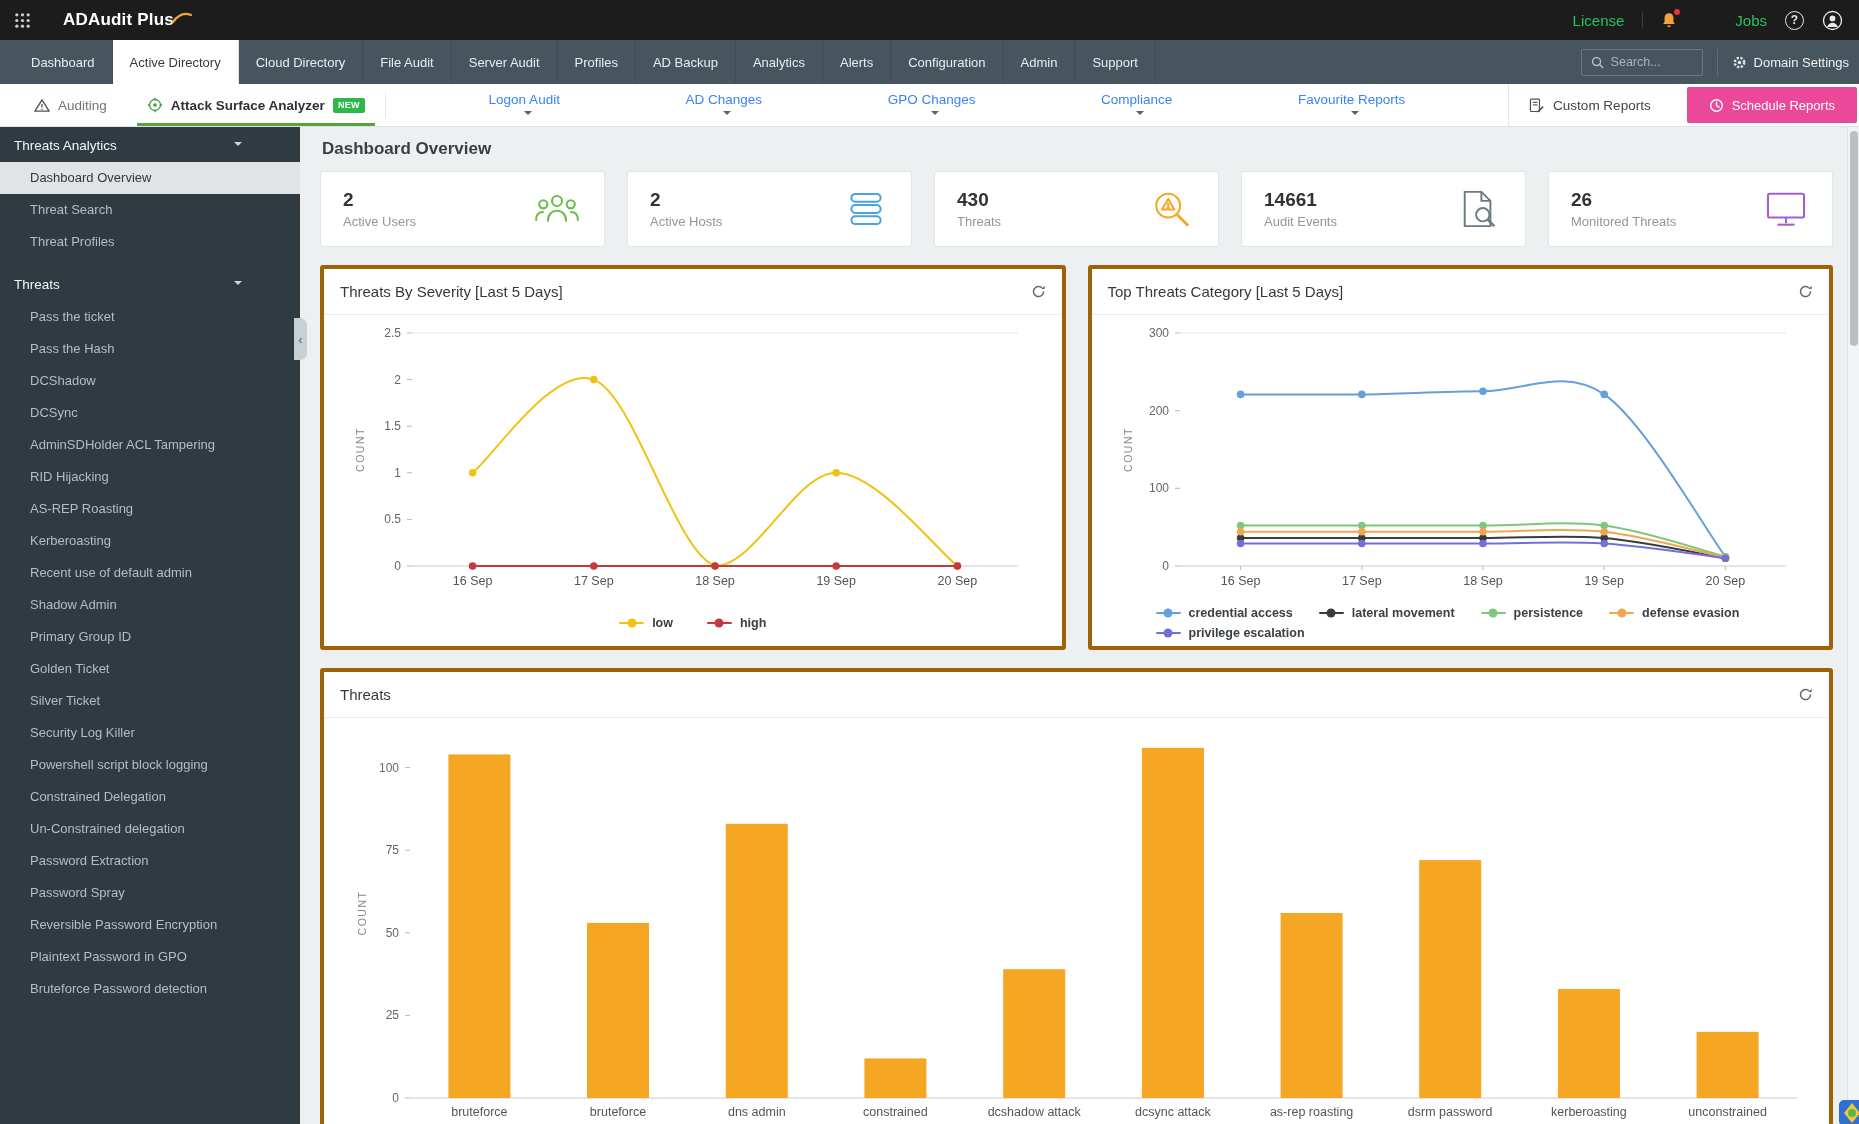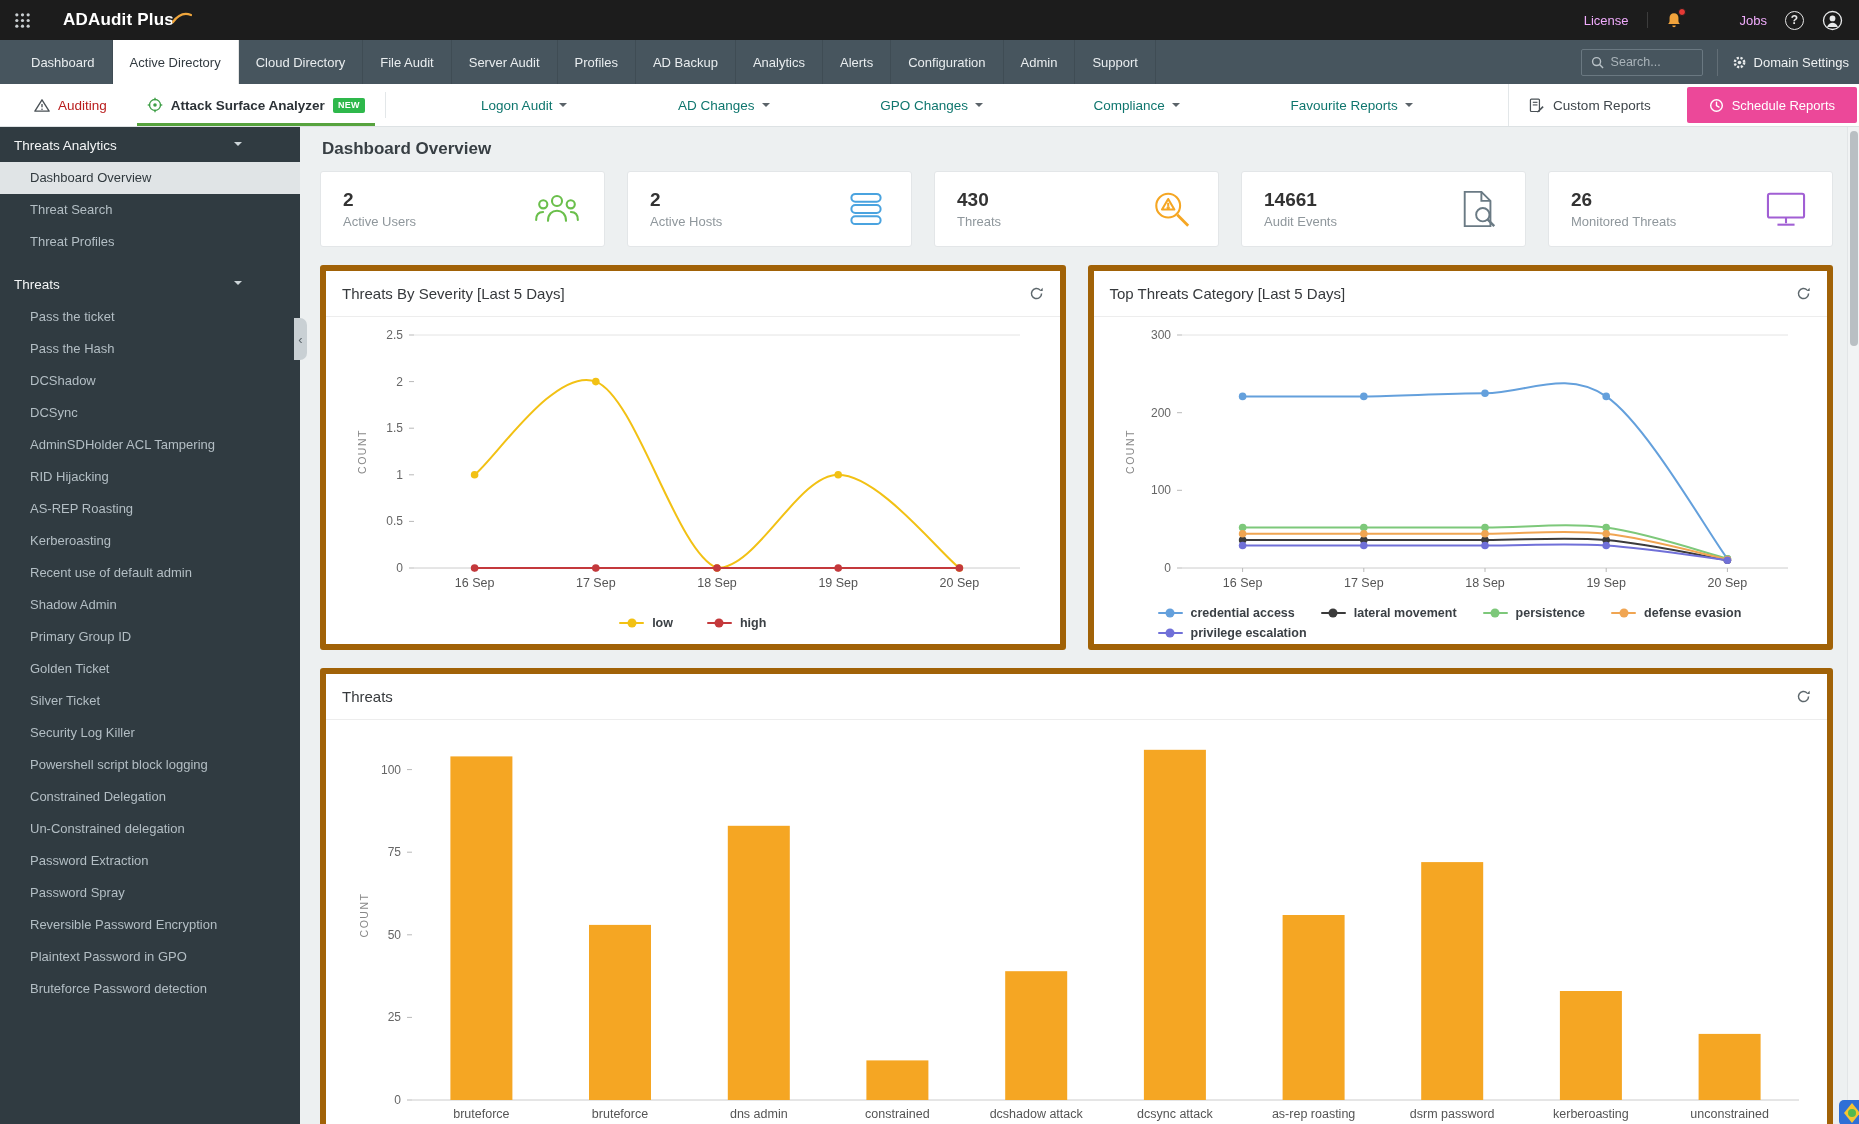--- a/index.html
+++ b/index.html
@@ -7,48 +7,48 @@
 body{font-family:"Liberation Sans",sans-serif;background:#edf0f1;position:relative;color:#333;}
 
 
 .topbar{position:absolute;top:0;left:0;right:0;height:40px;background:#1c1c1c;display:flex;align-items:center;justify-content:space-between;padding:0 16px 0 14px;z-index:30;}
 .tb-left{display:flex;align-items:center;gap:32px;}
 .grid-btn{display:flex;cursor:pointer;}
 .logo-wrap{display:flex;align-items:flex-end;}
 .logo-text{color:#fff;font-size:17px;font-weight:bold;letter-spacing:.2px;}
 .swoosh{margin-left:-2px;margin-bottom:6px;}
 .tb-right{display:flex;align-items:center;gap:18px;}
-.tb-link{color:#f0abfc;font-size:13px;cursor:pointer;padding-left:40px;}
+.tb-link{color:#22c55e;font-size:15px;cursor:pointer;padding-left:40px;}
 .tb-sep{width:1px;height:16px;background:#3d3d3d;}
 .bell-wrap{position:relative;display:flex;cursor:pointer;}
 .bell-dot{position:absolute;top:-3px;right:-4px;width:8px;height:8px;border-radius:50%;background:#e53935;border:1px solid #1c1c1c;}
 .help-circle{width:19px;height:19px;border:1.5px solid #e6e6e6;border-radius:50%;color:#e6e6e6;font-size:12px;font-weight:bold;display:flex;align-items:center;justify-content:center;cursor:pointer;}
 .avatar{display:flex;cursor:pointer;}
 
 
 .navbar{position:absolute;top:40px;left:0;right:0;height:44px;background:#47555e;display:flex;justify-content:space-between;z-index:25;}
 .nav-tabs{display:flex;margin-left:14px;}
 .nav-tab{display:flex;align-items:center;padding:0 17px;font-size:13px;color:#e9edef;cursor:pointer;border-right:1px solid rgba(0,0,0,.10);white-space:nowrap;}
 .nav-tab.active{background:#fff;color:#323a40;}
 .nav-right{display:flex;align-items:center;padding-right:10px;}
 .nav-search{display:flex;align-items:center;gap:7px;border:1px solid #6a7881;border-radius:2px;height:27px;padding:0 9px;min-width:120px;margin-left:37px;}
 .search-input{background:transparent;border:none;outline:none;color:#dfe4e7;font-size:12.5px;width:82px;font-family:"Liberation Sans",sans-serif;}
 .search-input::placeholder{color:#aab4ba;}
 .nav-domain{display:flex;align-items:center;gap:7px;color:#eef1f2;font-size:13px;margin-left:14px;padding-left:14px;border-left:1px solid rgba(255,255,255,.15);cursor:pointer;height:27px;white-space:nowrap;}
 
 
 .subnav{position:absolute;top:84px;left:0;right:0;height:43px;background:#fff;border-bottom:1px solid #dde2e4;display:flex;align-items:stretch;z-index:20;}
-.subnav-tab{display:flex;align-items:center;gap:8px;padding:0 20px;font-size:13.5px;color:#b91c1c;cursor:pointer;position:relative;white-space:nowrap;}
+.subnav-tab{display:flex;align-items:center;gap:8px;padding:0 20px;font-size:13.5px;color:#737373;cursor:pointer;position:relative;white-space:nowrap;}
 .subnav-tab.first{margin-left:14px;}
 .subnav-tab.active{font-weight:bold;color:#2c3237;}
 .subnav-tab.active::after{content:"";position:absolute;left:10px;right:10px;bottom:0;height:3px;background:#57a33e;}
 .new-badge{background:#2eb84b;color:#fff;font-size:9px;font-weight:bold;padding:2.5px 5px;border-radius:2px;letter-spacing:.3px;}
 .v-div{width:1px;background:#e3e7e9;margin:8px 0;}
 .subnav-dds{flex:1;display:flex;align-items:center;justify-content:space-around;padding:0 40px;}
-.subnav-dd{display:flex;align-items:center;font-size:13.5px;color:#0f766e;cursor:pointer;white-space:nowrap;}
+.subnav-dd{display:flex;align-items:center;font-size:13.5px;color:#3b82f6;cursor:pointer;white-space:nowrap;flex-direction:column;}
 .caret{width:0;height:0;border:4px solid transparent;border-top-color:#5b6369;margin-left:7px;margin-top:4px;}
 .custom-reports{display:flex;align-items:center;gap:8px;font-size:13.5px;color:#3f464b;padding:0 20px;border-left:1px solid #e3e7e9;cursor:pointer;white-space:nowrap;}
 .schedule-btn{display:flex;align-items:center;gap:8px;background:#ec4899;color:#fff;font-size:13px;padding:0 22px;margin:3px 2px 3px 16px;border-radius:2px;cursor:pointer;white-space:nowrap;}
 
 
 .sidebar{position:absolute;top:127px;left:0;bottom:0;width:300px;background:#303b41;z-index:10;overflow:hidden;}
 .side-head{display:flex;align-items:flex-start;justify-content:space-between;padding:11px 58px 9px 14px;color:#f3f5f6;font-size:13.5px;cursor:pointer;}
 .chev{width:0;height:0;border:4.5px solid transparent;border-top-color:#cdd5d9;margin-top:4px;}
 .side-item{padding:8px 10px 8px 30px;font-size:13px;color:#b3bec4;cursor:pointer;line-height:16px;}
 .side-item.selected{background:#e0e4e6;color:#30393e;}
@@ -56,21 +56,21 @@
 
 
 .main{position:absolute;top:127px;left:300px;right:12px;bottom:0;overflow:hidden;padding:10px 14px 0 20px;}
 .page-title{font-size:17px;font-weight:bold;color:#383f44;margin:2px 0 12px 2px;line-height:20px;}
 .stats-row{display:flex;gap:22px;}
 .stat-card{flex:1;height:76px;background:#fff;border:1px solid #e3e6e8;border-radius:3px;display:flex;align-items:center;justify-content:space-between;padding:0 24px 0 22px;cursor:pointer;}
 .stat-value{font-size:19px;font-weight:bold;color:#333;line-height:22px;}
 .stat-label{font-size:13px;color:#8f979c;margin-top:3px;}
 .stat-icon{display:flex;}
 .charts-row{display:flex;gap:22px;margin-top:18px;height:385px;}
-.panel{background:#fff;border:6px solid #a16207;border-radius:3px;}
+.panel{background:#fff;border:4px solid #a16207;border-radius:3px;}
 .chart-panel{flex:1;display:flex;flex-direction:column;min-width:0;}
 .panel-head{height:46px;display:flex;align-items:center;justify-content:space-between;padding:0 16px;border-bottom:1px solid #ededed;flex:none;}
 .panel-title{font-size:15px;color:#36393c;}
 .refresh{display:flex;cursor:pointer;}
 .chart-box{height:285px;margin:0 14px;}
 .legend{height:54px;display:flex;align-items:center;}
 .legend-center{justify-content:center;gap:34px;}
 .legend-left{flex-wrap:wrap;column-gap:26px;row-gap:6px;padding-left:64px;align-content:center;}
 .legend-item{display:flex;align-items:center;gap:8px;font-size:12.5px;font-weight:bold;color:#3b4045;cursor:pointer;}
 .legend-marker{position:relative;width:25px;height:2.5px;border-radius:2px;}

